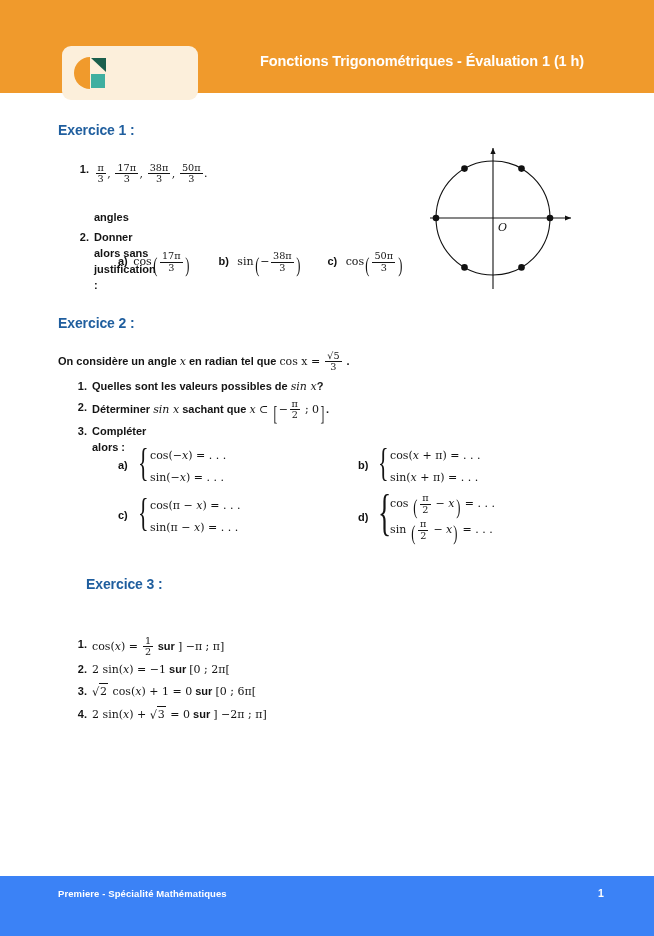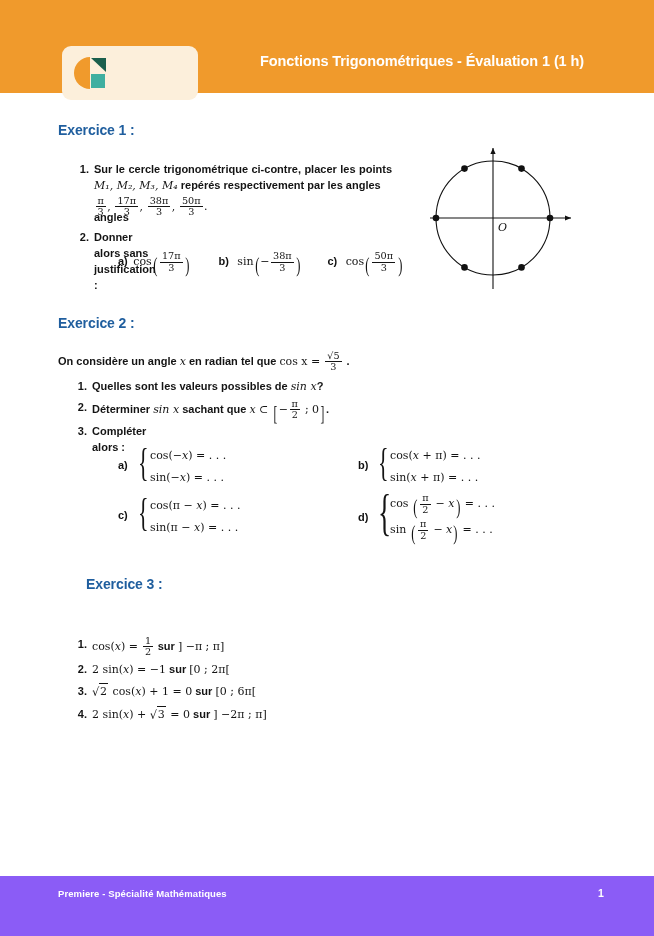--- a/index.html
+++ b/index.html
@@ -55,21 +55,21 @@
     color: #1B5F4C;
     letter-spacing: -0.4px;
     line-height: 32px;
   }
 
   
   .footer {
     position: absolute;
     left: 0; top: 876px;
     width: 654px; height: 60px;
-    background: #8b5cf6;
+    background: #3b82f6;
   }
   .footer-text {
     position: absolute;
     left: 58px; top: 12px;
     font-size: 9.5px;
     font-weight: 600;
     color: #ffffff;
     letter-spacing: 0.1px;
   }
   .footer-page {
@@ -232,25 +232,20 @@
   </div>
 </div>
 
 <div class="content">
 
   <div class="ex-heading" style="left:58px; top:29px;">Exercice 1 :</div>
 
   <div class="li" style="left:72px; top:68px; width:320px;">
     <span class="li-num">1.</span>
     <div class="li-body" style="width:298px;">
-      <div class="just" style="width:298px;">
-        <span>Sur le cercle trigonométrique ci-contre, placer les points</span>
-        <span class="m mi">M₁, M₂, M₃, M₄</span>
-        <span>repérés respectivement par les angles</span>
-      </div>
       <div style="margin-top:2px; white-space:nowrap;">
         <span class="m"><span class="mfrac"><span class="num">π</span><span class="den">3</span></span>,</span>
         <span class="m"><span class="mfrac"><span class="num">17π</span><span class="den">3</span></span>,</span>
         <span class="m"><span class="mfrac"><span class="num">38π</span><span class="den">3</span></span>,</span>
         <span class="m"><span class="mfrac"><span class="num">50π</span><span class="den">3</span></span>.</span>
       </div>
     </div>
   </div>
 
   <div class="li" style="left:94px; top:116px;">

